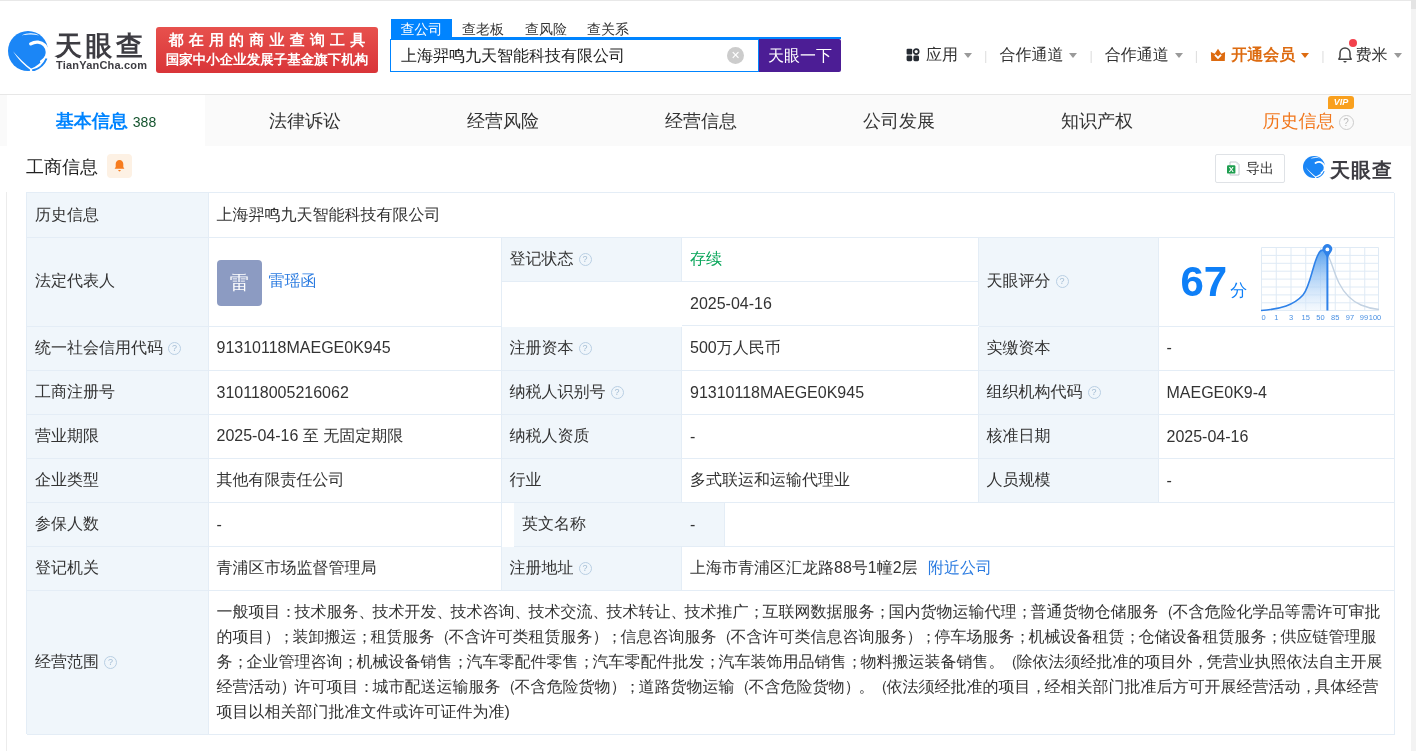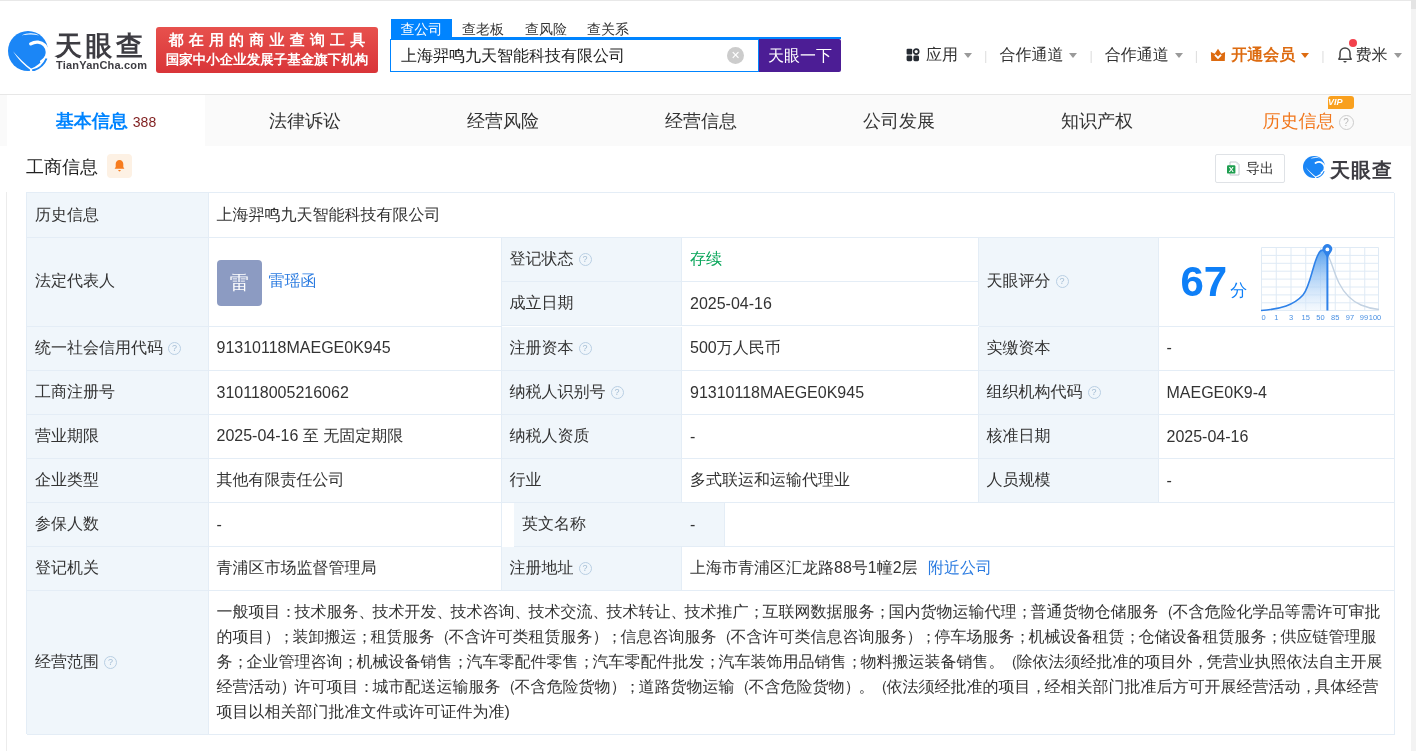--- a/index.html
+++ b/index.html
@@ -84,28 +84,28 @@
           <path d="M8,2 C5,2 3,4.3 3,7.3 L3,11 L1.8,13.2 L14.2,13.2 L13,11 L13,7.3 C13,4.3 11,2 8,2 Z" fill="none" stroke="#444" stroke-width="1.5" stroke-linejoin="round"></path>
           <path d="M6.3,15 C6.6,16 7.2,16.5 8,16.5 C8.8,16.5 9.4,16 9.7,15 Z" fill="#444"></path>
         </svg>
       <span style="position:absolute;right:-4px;top:-7px;width:8px;height:8px;border-radius:50%;background:#f3424d;"></span>
     </span>
     <span>费米</span>
       <span class="arr"></span>
   </div>
 
   <div id="tabbar" class="abs" style="left:0;top:94px;width:1411px;height:53px;background:#fafafa;border-top:1px solid #e7e7e7;border-bottom:1px solid #ededed;">
-    <div class="tab" style="left:7px;background:#fff;height:53px;"><span style="color:#0084ff;font-weight:bold;">基本信息</span> <span style="color:#7f1d1d;font-size:14px;">388</span></div>
+    <div class="tab" style="left:7px;background:#fff;height:53px;"><span style="color:#0084ff;font-weight:bold;">基本信息</span> <span style="color:#14532d;font-size:14px;">388</span></div>
     <div class="tab" style="left:206px;">法律诉讼</div>
     <div class="tab" style="left:404px;">经营风险</div>
     <div class="tab" style="left:602px;">经营信息</div>
     <div class="tab" style="left:800px;">公司发展</div>
     <div class="tab" style="left:998px;">知识产权</div>
     <div class="tab" style="left:1196px;color:#f1781e;text-indent:26px;">历史信息<span style="display:inline-block;width:15px;height:15px;border:1px solid #ccc;border-radius:50%;font-size:10px;line-height:14px;color:#bbb;text-align:center;text-indent:0;margin-left:4px;vertical-align:1px;">?</span></div>
-    <div class="abs" style="left:1328px;top:1px;width:26px;height:13px;background:#f9a01e;border-radius:3px 3px 3px 0;color:#fff;font-size:9px;font-weight:bold;font-style:italic;text-align:left;line-height:13px;">VIP</div>
+    <div class="abs" style="left:1328px;top:1px;width:26px;height:13px;background:#f9a01e;border-radius:3px 3px 3px 0;color:#fff;font-size:9px;font-weight:bold;font-style:italic;text-align:center;line-height:13px;">VIP</div>
   </div>
 
   <div class="abs" style="left:6px;top:146px;width:1px;height:605px;background:#ececec;"></div>
 
   <div id="sechead" class="abs" style="left:0;top:146px;width:1411px;height:46px;background:#fff;"></div>
   <div class="abs" style="left:26px;top:155px;font-size:18px;font-weight:normal;color:#222;">工商信息</div>
   <div class="abs" style="left:107px;top:154px;width:25px;height:24px;background:#fdf1e4;border-radius:4px;">
     <svg width="13" height="14" viewBox="0 0 13 14" style="margin:5px 0 0 6px;">
         <path d="M6.5,1 C4.2,1 2.7,2.8 2.7,5.1 L2.7,8 L1.6,9.8 L11.4,9.8 L10.3,8 L10.3,5.1 C10.3,2.8 8.8,1 6.5,1 Z" fill="#f77c1e"></path>
         <path d="M5.2,11 C5.4,11.9 5.9,12.4 6.5,12.4 C7.1,12.4 7.6,11.9 7.8,11 Z" fill="#f77c1e"></path>
@@ -137,21 +137,20 @@
     <div class="cell lbl" style="left:0;top:0;width:181.5px;height:45px;">历史信息</div>
     <div class="cell" style="left:181.5px;top:0;width:1186.5px;height:45px;">上海羿鸣九天智能科技有限公司</div>
 
     <div class="cell lbl" style="left:0;top:45px;width:181.5px;height:88.5px;">法定代表人</div>
     <div class="cell" style="left:181.5px;top:45px;width:293px;height:88.5px;">
       <div style="position:absolute;left:8px;top:22px;width:45.5px;height:45.5px;background:#8c9bc2;border-radius:4px;color:#fff;font-size:19px;text-align:center;line-height:45.5px;">雷</div>
       <span class="link" style="margin-left:52px;">雷瑶函</span>
     </div>
     <div class="cell lbl" style="left:474.5px;top:45px;width:180.5px;height:44.3px;">登记状态<span class="qm">?</span></div>
     <div class="cell" style="left:655px;top:45px;width:296.5px;height:44.3px;color:#0aa65b;">存续</div>
-    <div class="cell lbl" style="left:474.5px;top:89.3px;width:180.5px;height:44.2px;">成立日期</div>
     <div class="cell" style="left:655px;top:89.3px;width:296.5px;height:44.2px;">2025-04-16</div>
     <div class="cell lbl" style="left:951.5px;top:45px;width:180px;height:88.5px;">天眼评分<span class="qm">?</span></div>
     <div class="cell" style="left:1131.5px;top:45px;width:236.5px;height:88.5px;padding-left:0;">
       <div style="position:absolute;left:22px;top:20px;font-size:42px;font-weight:bold;color:#0e7ff7;">67<span style="font-size:17px;font-weight:normal;margin-left:3px;">分</span></div>
       <svg style="position:absolute;left:102px;top:6px;" width="125" height="78" viewBox="0 0 125 78">
         <g stroke="#dfeaf5" stroke-width="1">
           <path d="M0.5,3.5 V66.5 M15.25,3.5 V66.5 M30,3.5 V66.5 M44.75,3.5 V66.5 M59.5,3.5 V66.5 M74.25,3.5 V66.5 M89,3.5 V66.5 M103.75,3.5 V66.5 M117.5,3.5 V66.5"></path>
           <path d="M0.5,3.5 H117.5 M0.5,11.4 H117.5 M0.5,19.3 H117.5 M0.5,27.2 H117.5 M0.5,35.1 H117.5 M0.5,43 H117.5 M0.5,50.9 H117.5 M0.5,58.8 H117.5 M0.5,66.5 H117.5"></path>
         </g>
         <defs>

